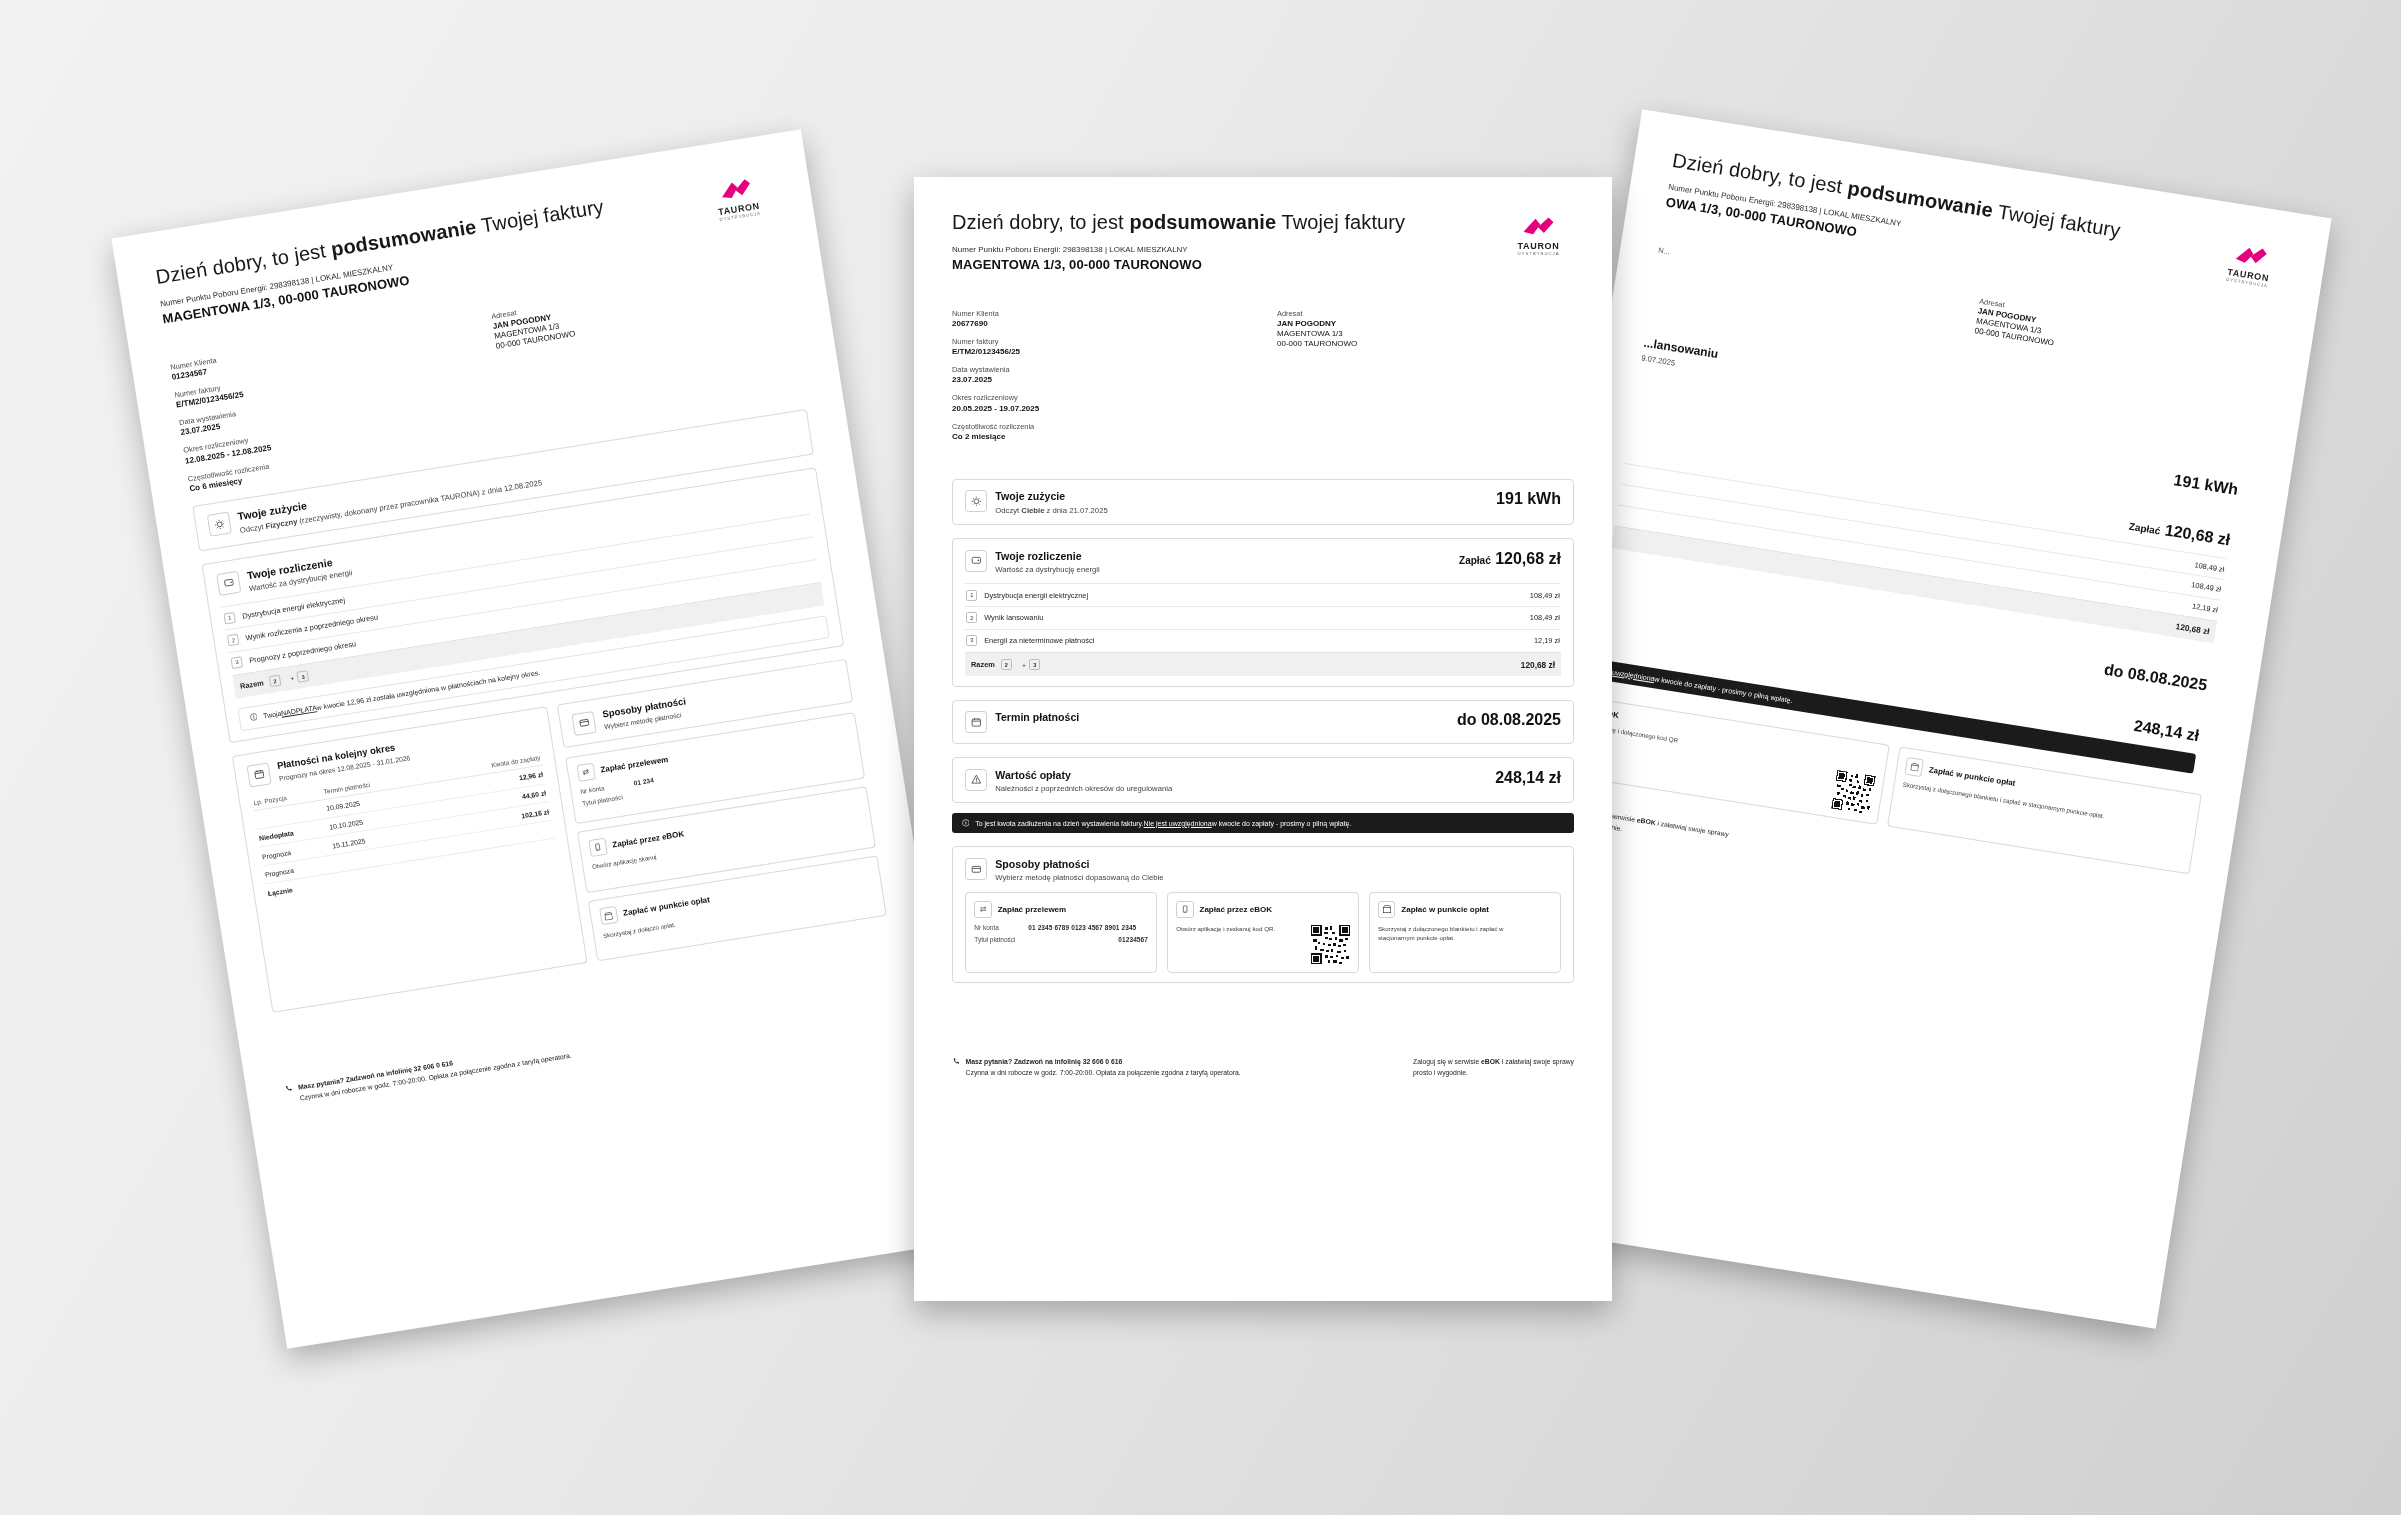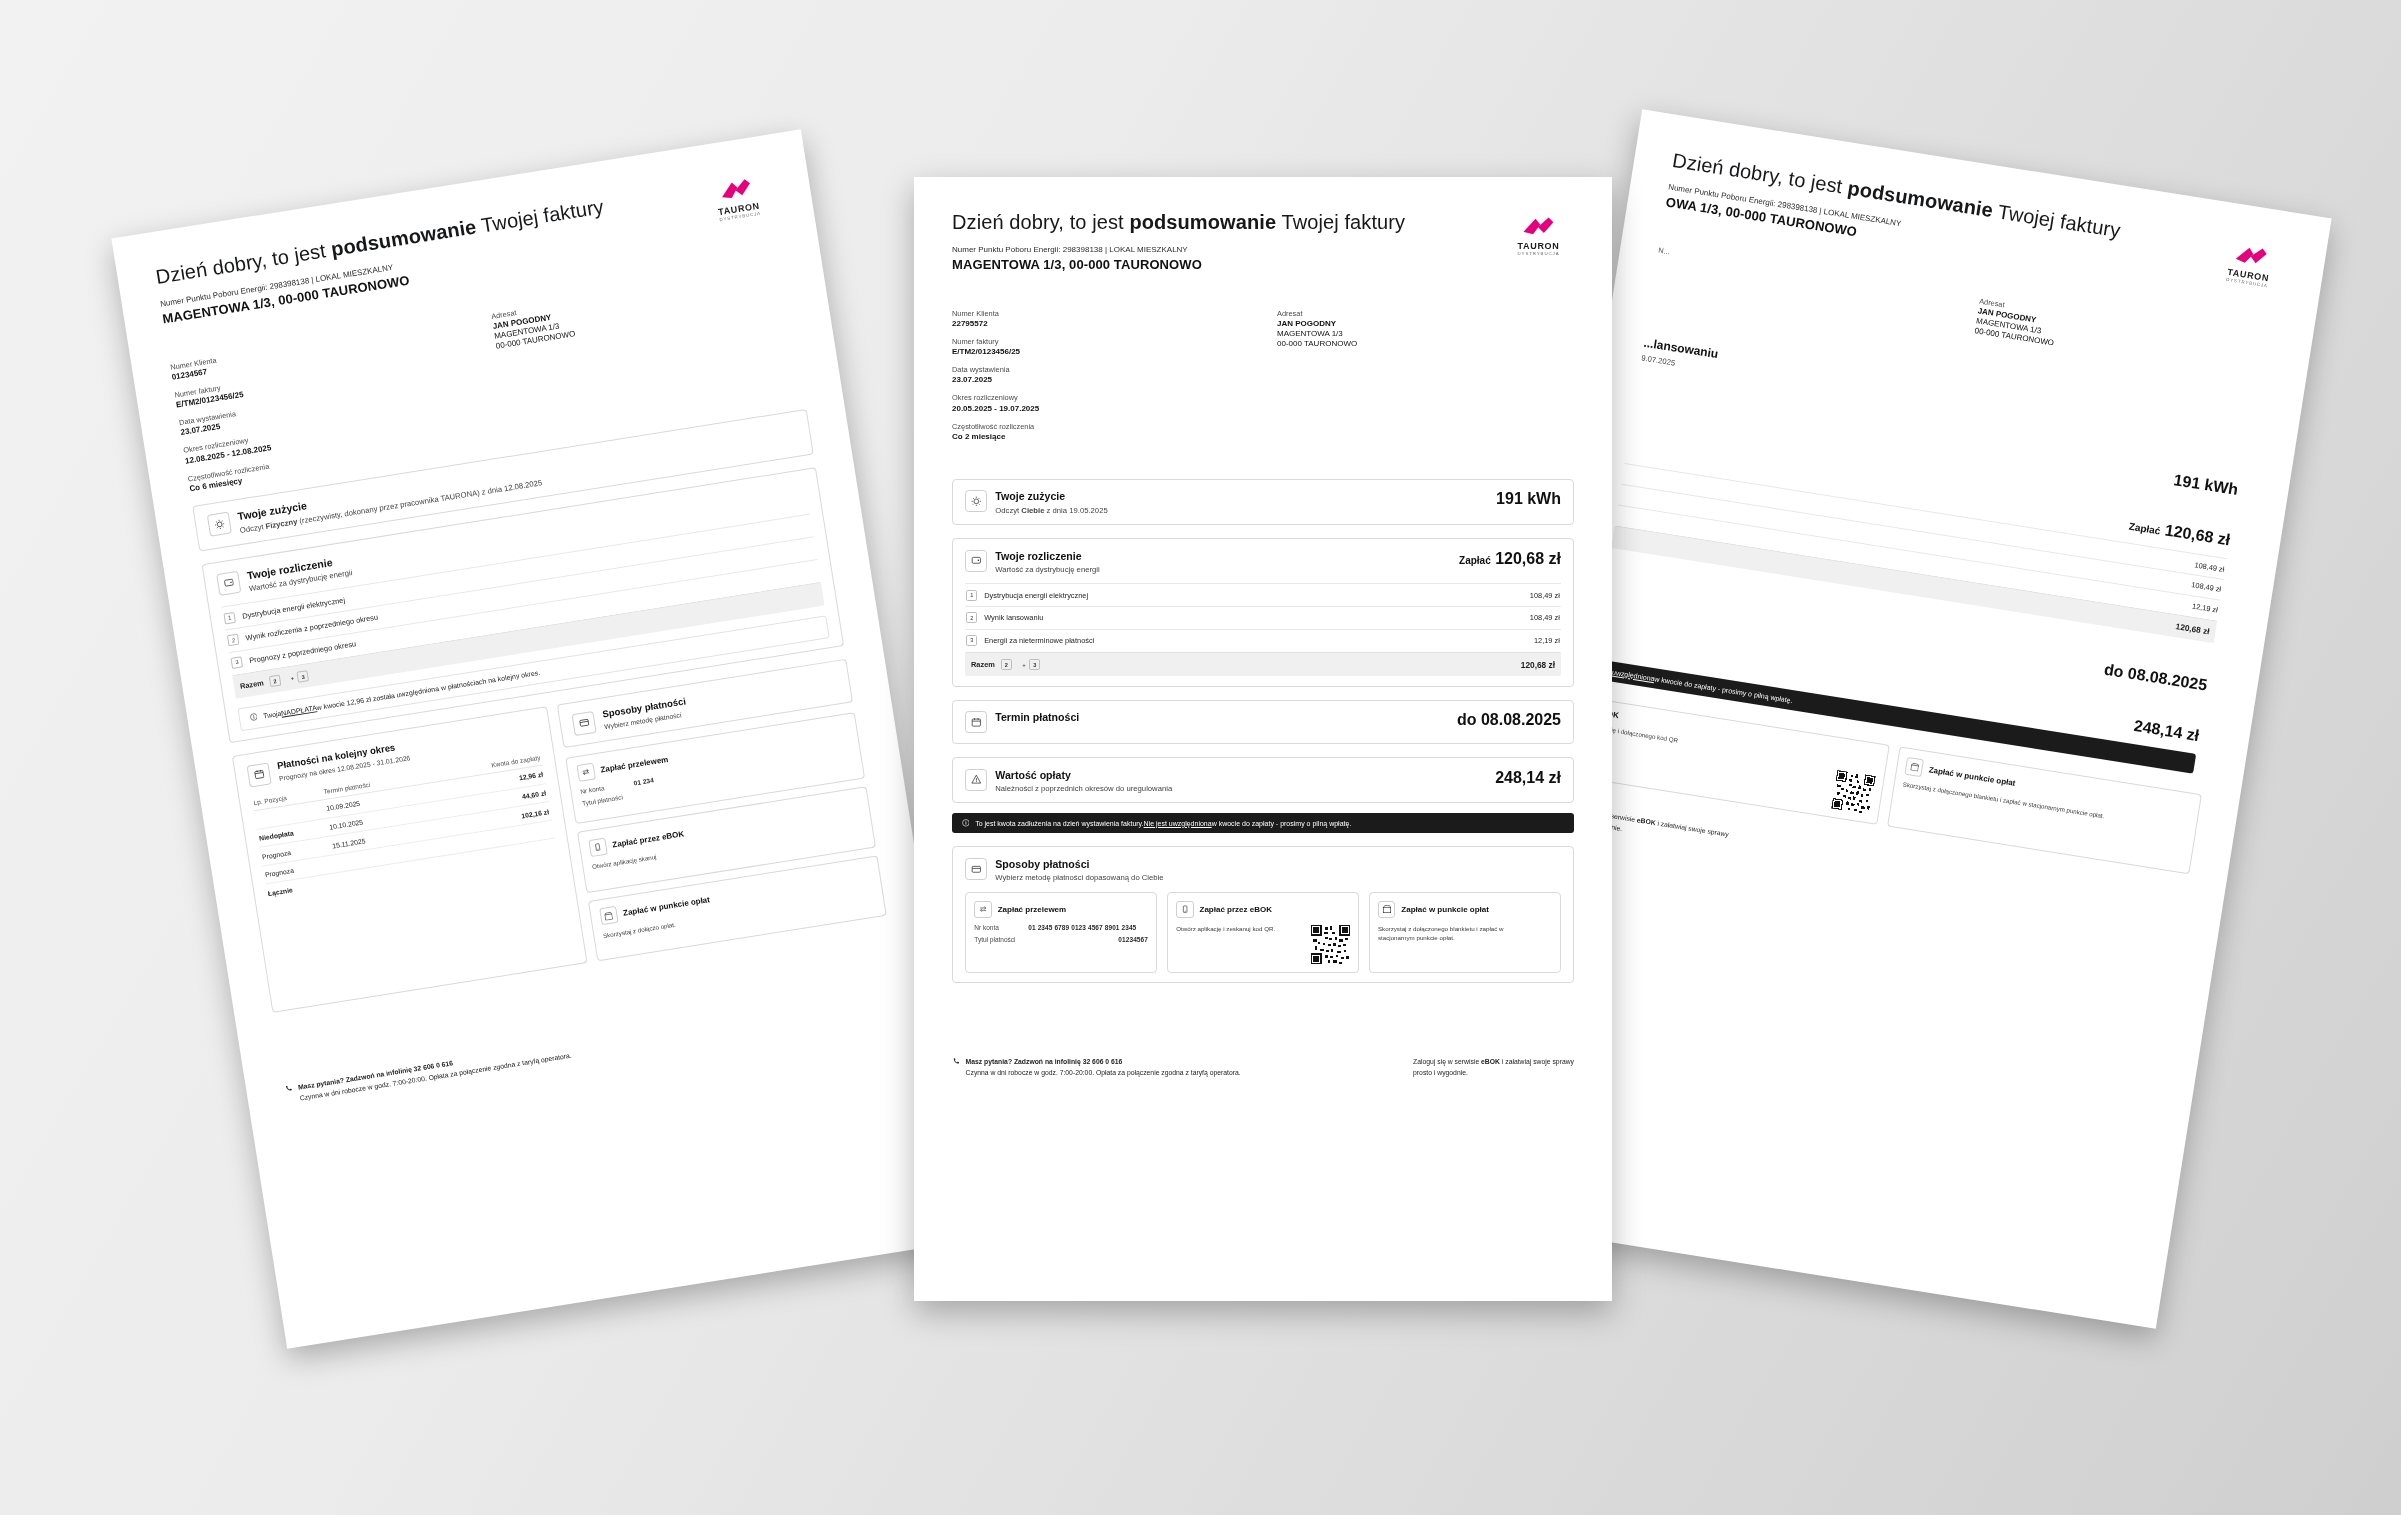--- a/index.html
+++ b/index.html
@@ -542,21 +542,21 @@
           </svg>
         </div>
         <div class="txt">TAURON</div>
         <div class="sub">DYSTRYBUCJA</div>
       </div>
     </div>
 
     <div class="meta">
       <div class="col-l">
         <div class="mlbl">Numer Klienta</div>
-        <div class="mval">22795572</div>
+        <div class="mval">20677690</div>
         <div class="mlbl">Numer faktury</div>
         <div class="mval">E/TM2/0123456/25</div>
         <div class="mlbl">Data wystawienia</div>
         <div class="mval">23.07.2025</div>
         <div class="mlbl">Okres rozliczeniowy</div>
         <div class="mval">20.05.2025 - 19.07.2025</div>
         <div class="mlbl">Częstotliwość rozliczenia</div>
         <div class="mval">Co 2 miesiące</div>
       </div>
       <div class="col-r">
@@ -573,21 +573,21 @@
           <svg width="10.6" height="10.6" viewBox="0 0 18 18">
               <circle cx="9" cy="9" r="4" fill="none" stroke="#222" stroke-width="1.2"></circle>
               <g stroke="#222" stroke-width="1.2">
                 <path d="M9 1v2M9 15v2M1 9h2M15 9h2M3.4 3.4l1.4 1.4M13.2 13.2l1.4 1.4M14.6 3.4l-1.4 1.4M4.8 13.2l-1.4 1.4"></path>
               </g>
             </svg>
         </div>
         <div>
           <div class="ttl">Twoje zużycie</div>
           <div class="sub">
-            <span>Odczyt </span><b>Ciebie</b><span> z dnia 19.05.2025</span>
+            <span>Odczyt </span><b>Ciebie</b><span> z dnia 21.07.2025</span>
           </div>
         </div>
         <div class="big">191 kWh</div>
       </div>
     </div>
 
     <div class="card">
       <div class="row1">
         <div class="ic">
           <svg width="10.6" height="10.6" viewBox="0 0 18 18">

